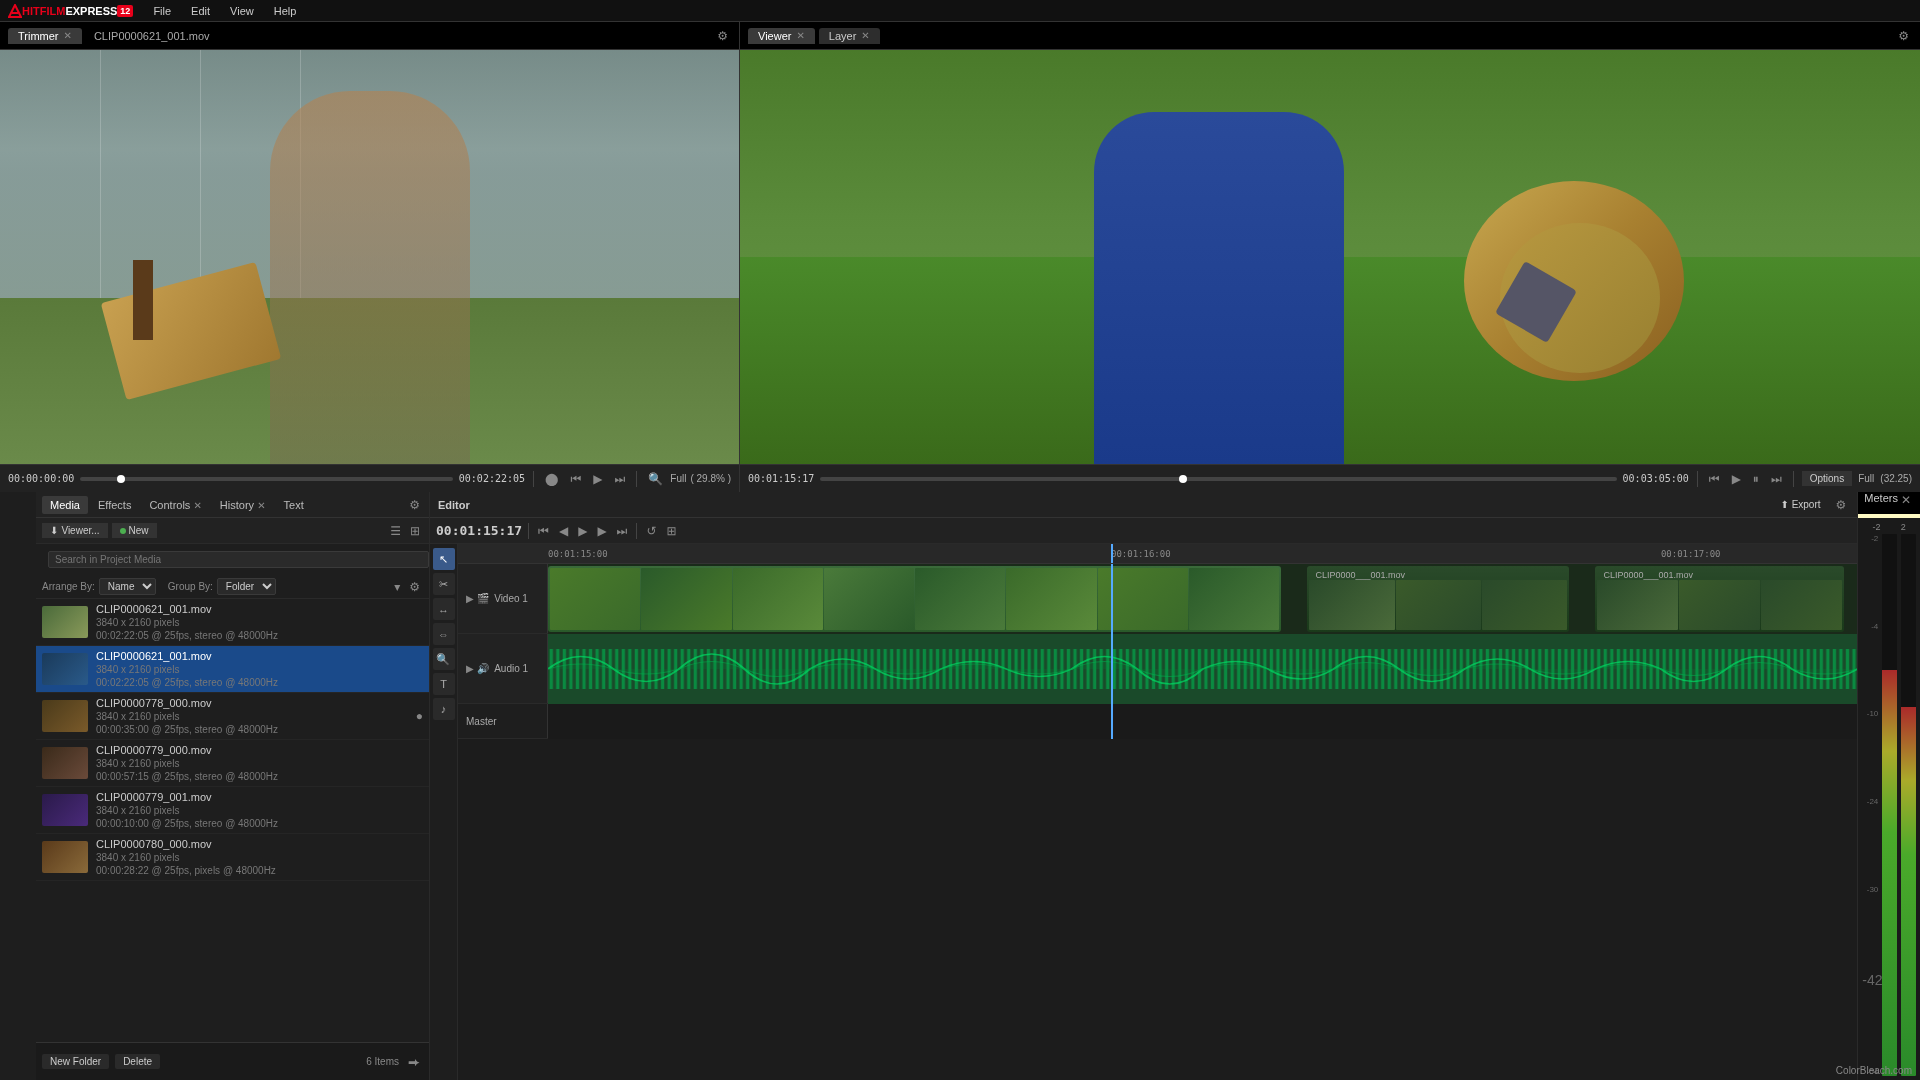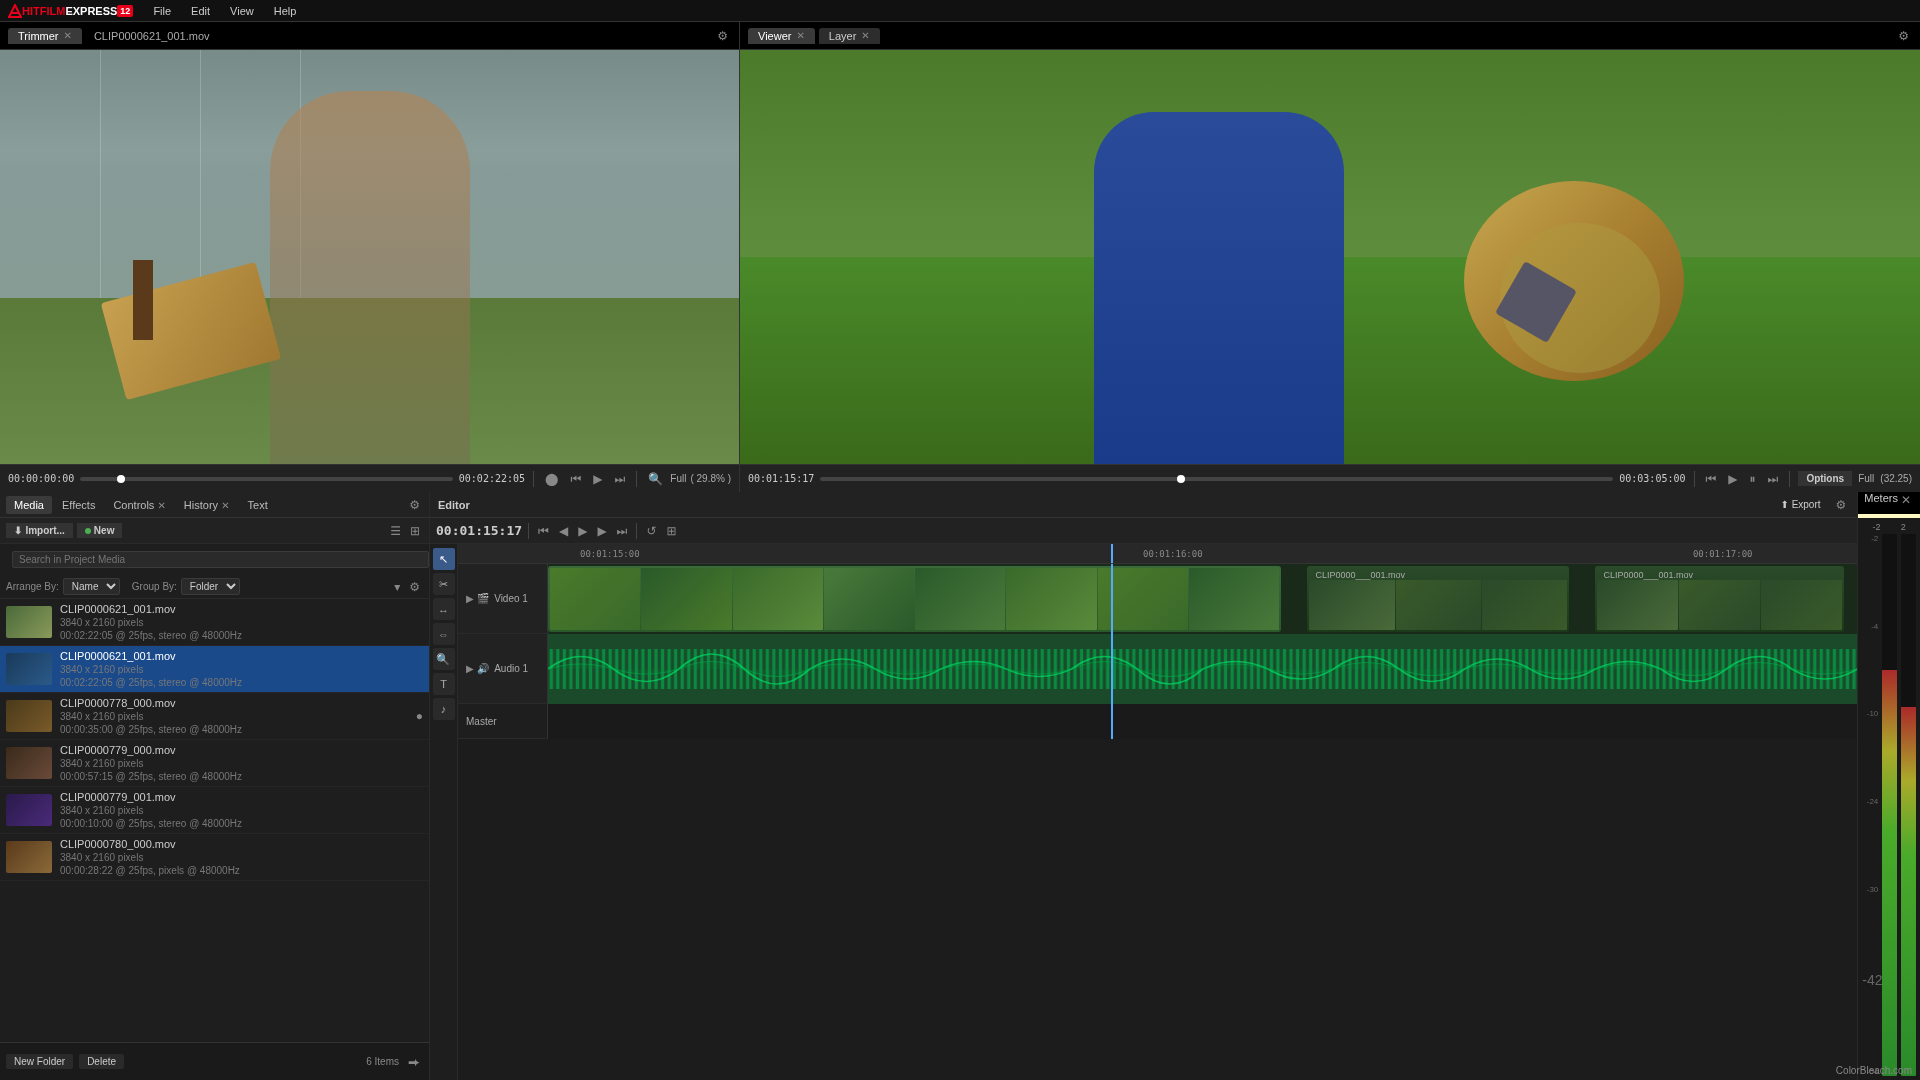--- a/index.html
+++ b/index.html
@@ -154,20 +154,21 @@
       min-height: 0;
     }
 
     
     .left-panel {
       flex: 0 0 430px;
       background: #1e1e1e;
       display: flex;
       flex-direction: column;
       border-right: 1px solid #2a2a2a;
+      padding-left: 36px;
     }
     .panel-tabs-row {
       background: #222;
       height: 26px;
       display: flex;
       align-items: center;
       padding: 0 6px;
       gap: 2px;
       border-bottom: 1px solid #333;
     }
@@ -192,21 +193,20 @@
       background: #333;
       color: #ccc;
       border: none;
       padding: 2px 8px;
       font-size: 10px;
       cursor: pointer;
       border-radius: 0;
       display: flex;
       align-items: center;
       gap: 3px;
-      font-weight: bold;
     }
     .green-dot {
       width: 6px;
       height: 6px;
       background: #4CAF50;
       border-radius: 50%;
     }
     .search-box {
       background: #2a2a2a;
       border: 1px solid #3a3a3a;
@@ -324,21 +324,20 @@
       display: flex;
       align-items: center;
       position: relative;
       height: 100%;
     }
     .ruler-time {
       position: absolute;
       color: #888;
       font-size: 9px;
       font-family: monospace;
-      margin-left: 32px;
     }
     .track-row {
       display: flex;
       border-bottom: 1px solid #2a2a2a;
     }
     .track-label {
       width: 90px;
       background: #222;
       flex-shrink: 0;
       display: flex;
@@ -621,21 +620,21 @@
         </div>
         <div class="tab-btn">Text</div>
         <div style="margin-left:auto;">
           <button class="icon-btn">⚙</button>
         </div>
       </div>
 
       <div class="panel-toolbar">
         <button class="toolbar-btn-small">
           <span>⬇</span>
-          <span>Import...</span>
+          <span>Viewer...</span>
         </button>
         <button class="toolbar-btn-small" style="display:flex;align-items:center;gap:3px;">
           <span class="green-dot"></span>
           <span>New</span>
         </button>
         <div style="margin-left:auto;display:flex;gap:3px;">
           <button class="icon-btn">☰</button>
           <button class="icon-btn">⊞</button>
         </div>
       </div>

